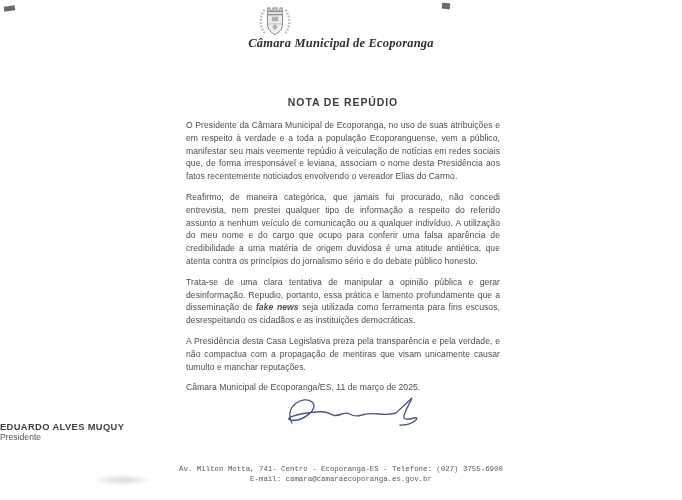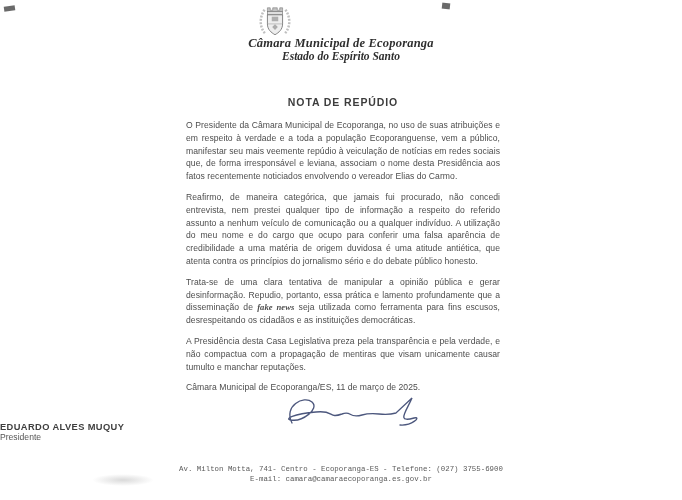--- a/index.html
+++ b/index.html
@@ -53,21 +53,21 @@
     margin: 12px 0 11px 0;
   }
   .content p {
     margin: 0 0 8px 0;
     font-size: 8.6px;
     line-height: 12.8px;
     text-align: justify;
     color: #4d4d4d;
     letter-spacing: .05px;
   }
-  .fk { font-weight: bold; font-style: italic; font-family: Liberation Serif, serif; }
+  .fk { font-weight: bold; font-style: italic; }
   .dateline { text-align: center; margin-top: 2px !important; }
 
   
   .sig-block { position: absolute; left: 0; top: 394px; width: 682px; text-align: left; }
   .sig-scrawl {
     position: absolute; left: 262px; top: -2px; width: 170px; height: 44px;
     pointer-events: none;
   }
   .sig-name {
     font-size: 9.3px; font-weight: bold; letter-spacing: .4px;
@@ -103,21 +103,20 @@
       <rect x="12" y="8" width="16" height="3.4" fill="#dcdcdc" stroke="#6a6a6a" stroke-width=".7"></rect>
       <path d="M12 11.4 h16 v9.6 c0 6 -4 9.2 -8 11.4 c-4 -2.2 -8 -5.4 -8 -11.4 z" fill="#ededed" stroke="#666" stroke-width=".9"></path>
       <rect x="16.6" y="13.4" width="6.8" height="4.8" fill="#9b9b9b" opacity=".85"></rect>
       <path d="M17 24.4 l3 -3 3 3 -3 3 z" fill="#8d8d8d" opacity=".75"></path>
       <line x1="12" y1="21" x2="28" y2="21" stroke="#7d7d7d" stroke-width=".6" opacity=".8"></line>
     </svg>
   </div>
 
   <div class="org-block">
     <div class="org-name">Câmara Municipal de Ecoporanga</div>
-    <div class="org-sub">Estado do Espírito Santo</div>
   </div>
 
   <div class="content">
     <div class="doc-title">NOTA DE REPÚDIO</div>
 
     <p>O Presidente da Câmara Municipal de Ecoporanga, no uso de suas atribuições e em respeito à verdade e a toda a população Ecoporanguense, vem a público, manifestar seu mais veemente repúdio à veiculação de notícias em redes sociais que, de forma irresponsável e leviana, associam o nome desta Presidência aos fatos recentemente noticiados envolvendo o vereador Elias do Carmo.</p>
     <p>Reafirmo, de maneira categórica, que jamais fui procurado, não concedi entrevista, nem prestei qualquer tipo de informação a respeito do referido assunto a nenhum veículo de comunicação ou a qualquer indivíduo. A utilização do meu nome e do cargo que ocupo para conferir uma falsa aparência de credibilidade a uma matéria de origem duvidosa é uma atitude antiética, que atenta contra os princípios do jornalismo sério e do debate público honesto.</p>
     <p><span>Trata-se de uma clara tentativa de manipular a opinião pública e gerar desinformação. Repudio, portanto, essa prática e lamento profundamente que a disseminação de </span><span class="fk">fake news</span><span> seja utilizada como ferramenta para fins escusos, desrespeitando os cidadãos e as instituições democráticas.</span></p>
     <p>A Presidência desta Casa Legislativa preza pela transparência e pela verdade, e não compactua com a propagação de mentiras que visam unicamente causar tumulto e manchar reputações.</p>
 

